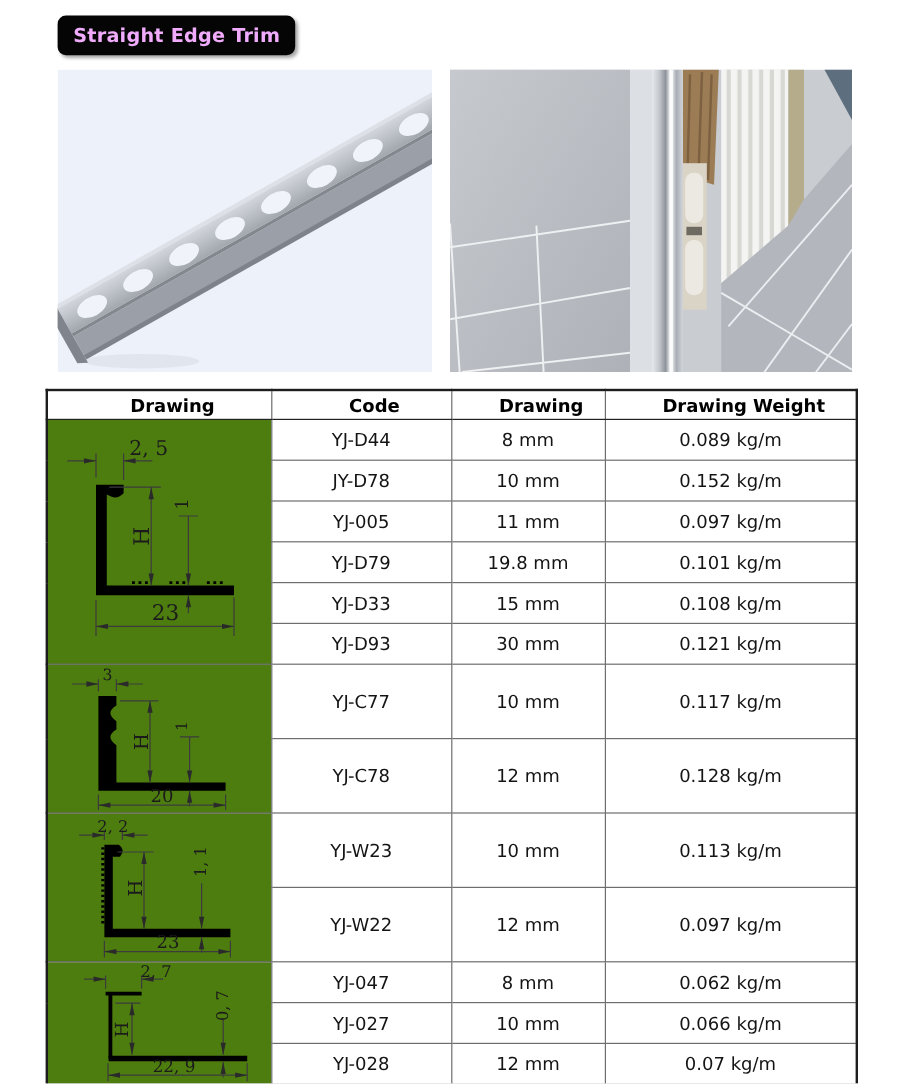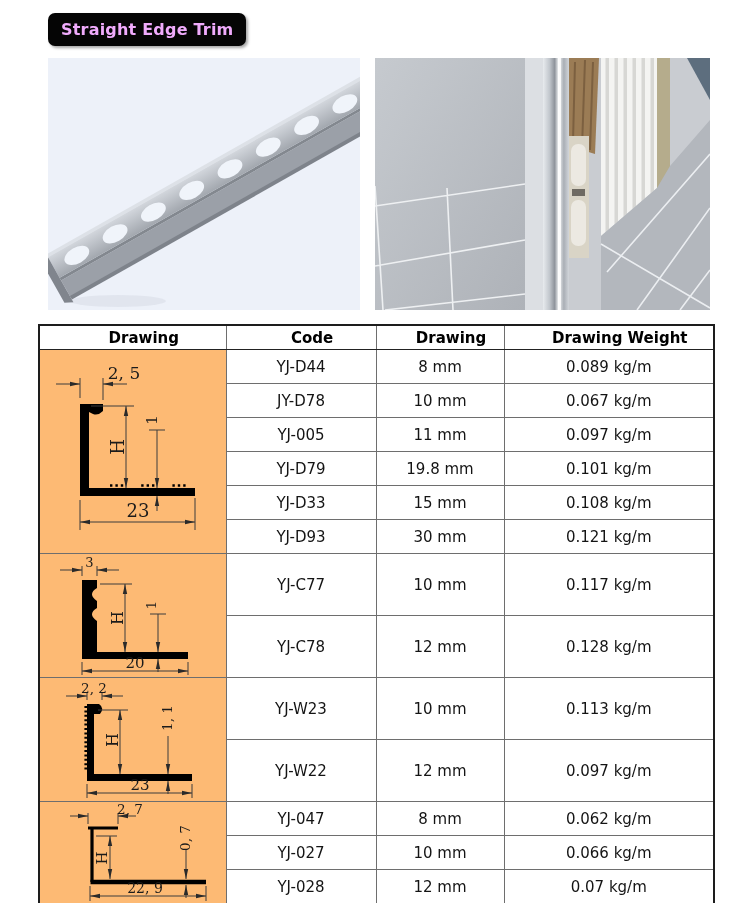--- a/index.html
+++ b/index.html
@@ -13,21 +13,21 @@
   .spec-table{position:absolute;left:38px;top:324px;border-collapse:collapse;
         table-layout:fixed;width:675px;}
   .spec-table col.c-draw{width:187px;} .spec-table col.c-code{width:150px;}
   .spec-table col.c-h{width:128px;}  .spec-table col.c-w{width:210px;}
   .spec-table{border:2px solid #1d1d1d;}
   .spec-table th,.spec-table td{border:1px solid #6e6e6e;text-align:center;
         vertical-align:middle;font-size:15px;padding:0;}
   .spec-table th{height:23px;font-weight:bold;border-bottom:1.5px solid #222;color:#000;padding-left:22px;}
   tr.sec-top td{border-top:1.8px solid #1d1d1d;}
   tr.r33 td{height:33px;} tr.r61 td{height:61px;}
-  td.draw-cell{vertical-align:middle;background:#fdba74;text-align:center;}
+  td.draw-cell{vertical-align:middle;background:#4d7c0f;text-align:center;}
   td.draw-cell svg{display:block;margin:3px auto 0 auto;overflow:visible;}
   .dimtxt{font-family:"DejaVu Serif","Liberation Serif",serif;fill:#1b1b1b;}
 </style>
 </head>
 <body>
 
 <div class="page">
 
   <div class="title-box">Straight Edge Trim</div>
 
@@ -137,21 +137,21 @@
             <text class="dimtxt" x="98" y="159" font-size="18" text-anchor="middle">23</text>
           </svg>
         </td>
         <td>YJ-D44</td>
         <td>8 mm</td>
         <td>0.089 kg/m</td>
       </tr>
       <tr class="r33">
         <td>JY-D78</td>
         <td>10 mm</td>
-        <td>0.067 kg/m</td>
+        <td>0.152 kg/m</td>
       </tr>
       <tr class="r33">
         <td>YJ-005</td>
         <td>11 mm</td>
         <td>0.097 kg/m</td>
       </tr>
       <tr class="r33">
         <td>YJ-D79</td>
         <td>19.8 mm</td>
         <td>0.101 kg/m</td>

